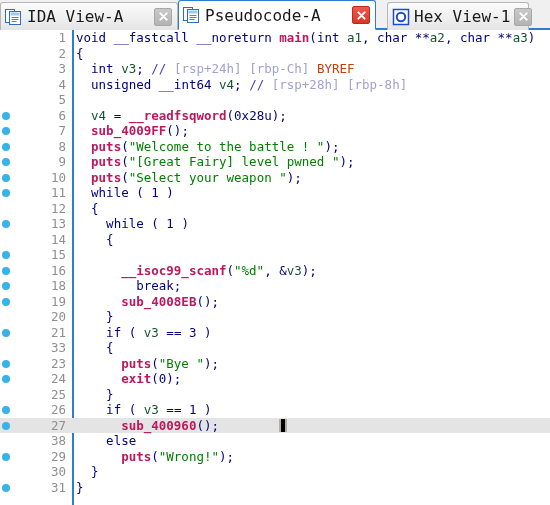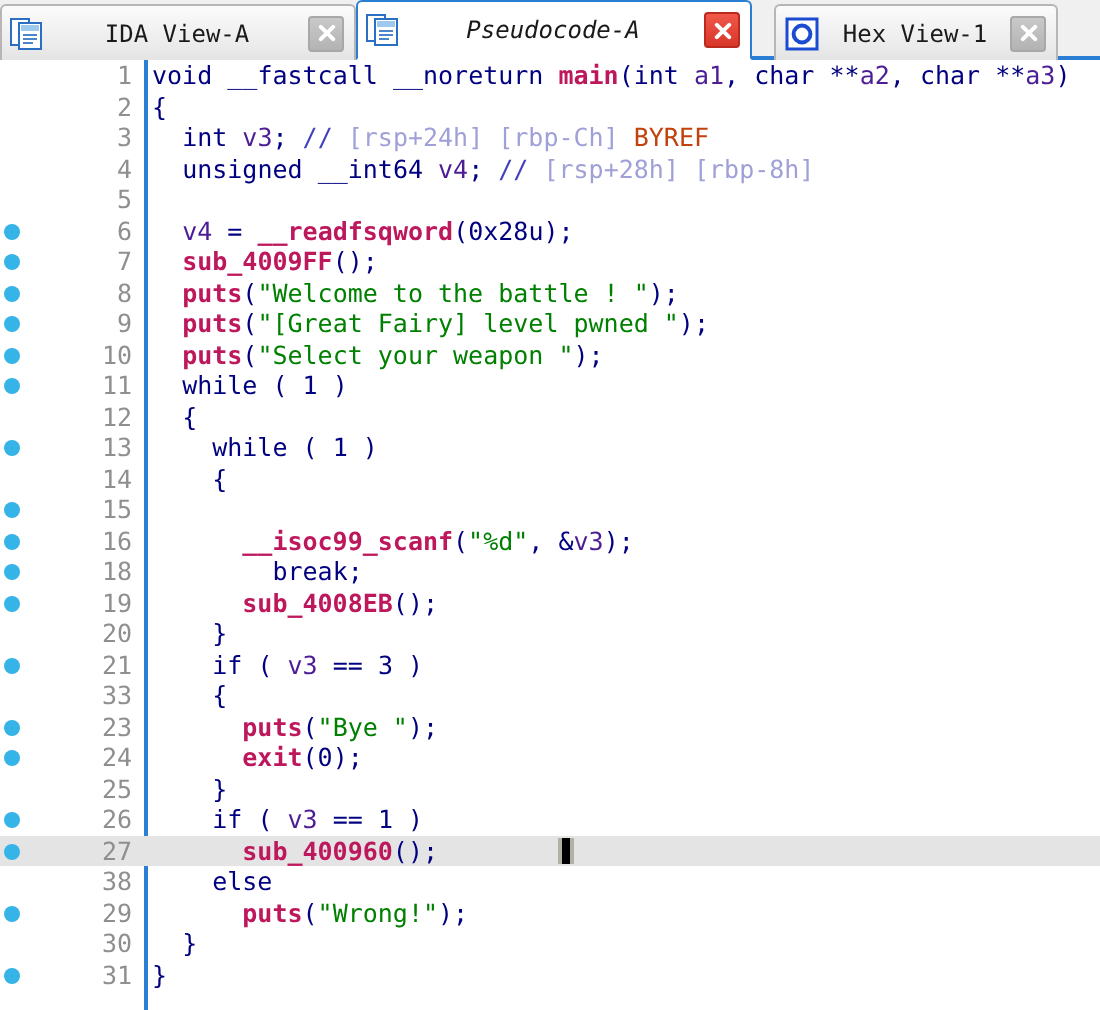--- a/index.html
+++ b/index.html
@@ -36,27 +36,25 @@
     border-top-left-radius: 3px;
     border-top-right-radius: 3px;
   }
   .tab.active {
     background: #ffffff;
     border: 1px solid #2a7fd4;
     border-bottom: 1px solid #ffffff;
     height: 30px;
     top: 0px;
     z-index: 5;
-    font-style: italic;
   }
   .tab-label {
     flex: 1;
-    text-align: center;
-    font-family: "DejaVu Sans Mono", monospace;
-    font-size: 12px;
+    font-family: "DejaVu Sans Mono", monospace;
+    font-size: 16px;
     color: #1a1a1a;
     letter-spacing: 0px;
     white-space: nowrap;
     padding: 0 4px;
   }
 
   
   .tab-icon {
     width: 18px;
     height: 18px;
@@ -133,21 +131,21 @@
   .code {
     position: absolute;
     left: 76px;
     top: 0;
     white-space: pre;
   }
 
   
   .kw   { color: #000080; }   
   .fn   { color: #be185d; font-weight: bold; }   
-  .var  { color: #4c1d95; }   
+  .var  { color: #14532d; }   
   .str  { color: #008000; }   
   .num  { color: #000080; }   
   .cmt  { color: #4040c0; }   
   .cmt2 { color: #a0a0d8; }   
   .cmt3 { color: #c2410c; text-align: center; }
 
   .caret {
     position: absolute;
     top: 1px;
     width: 4px;

